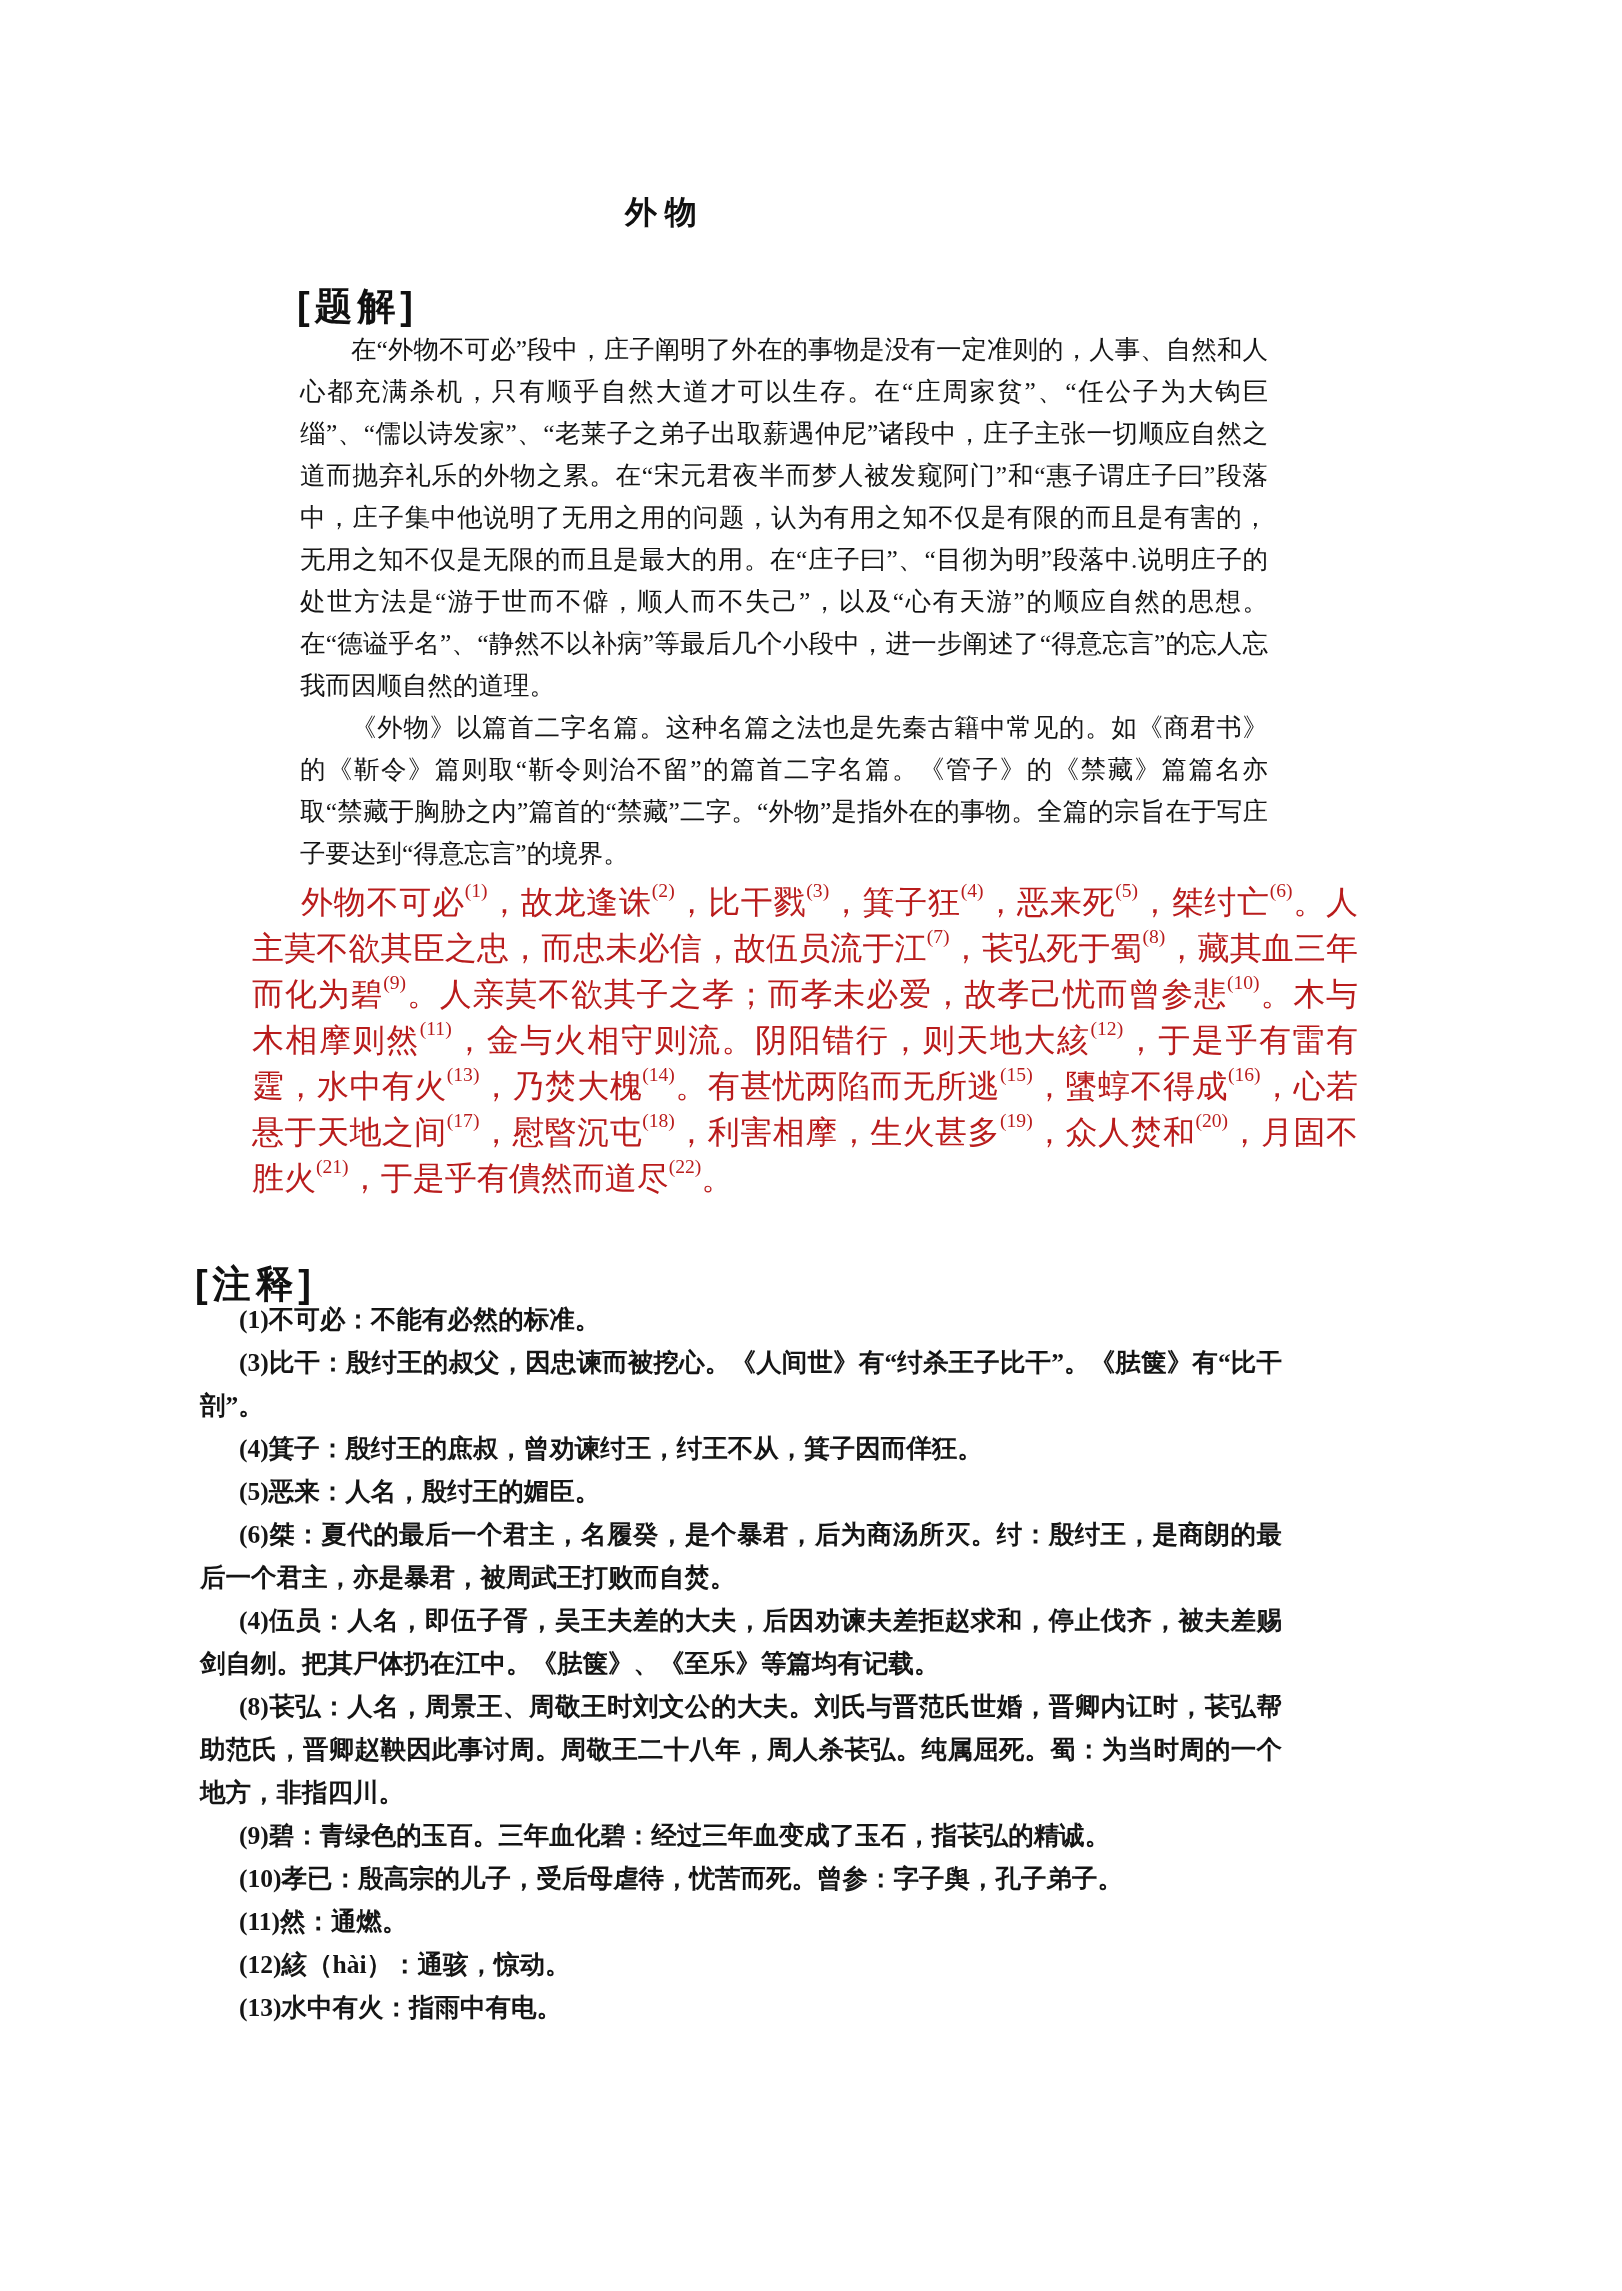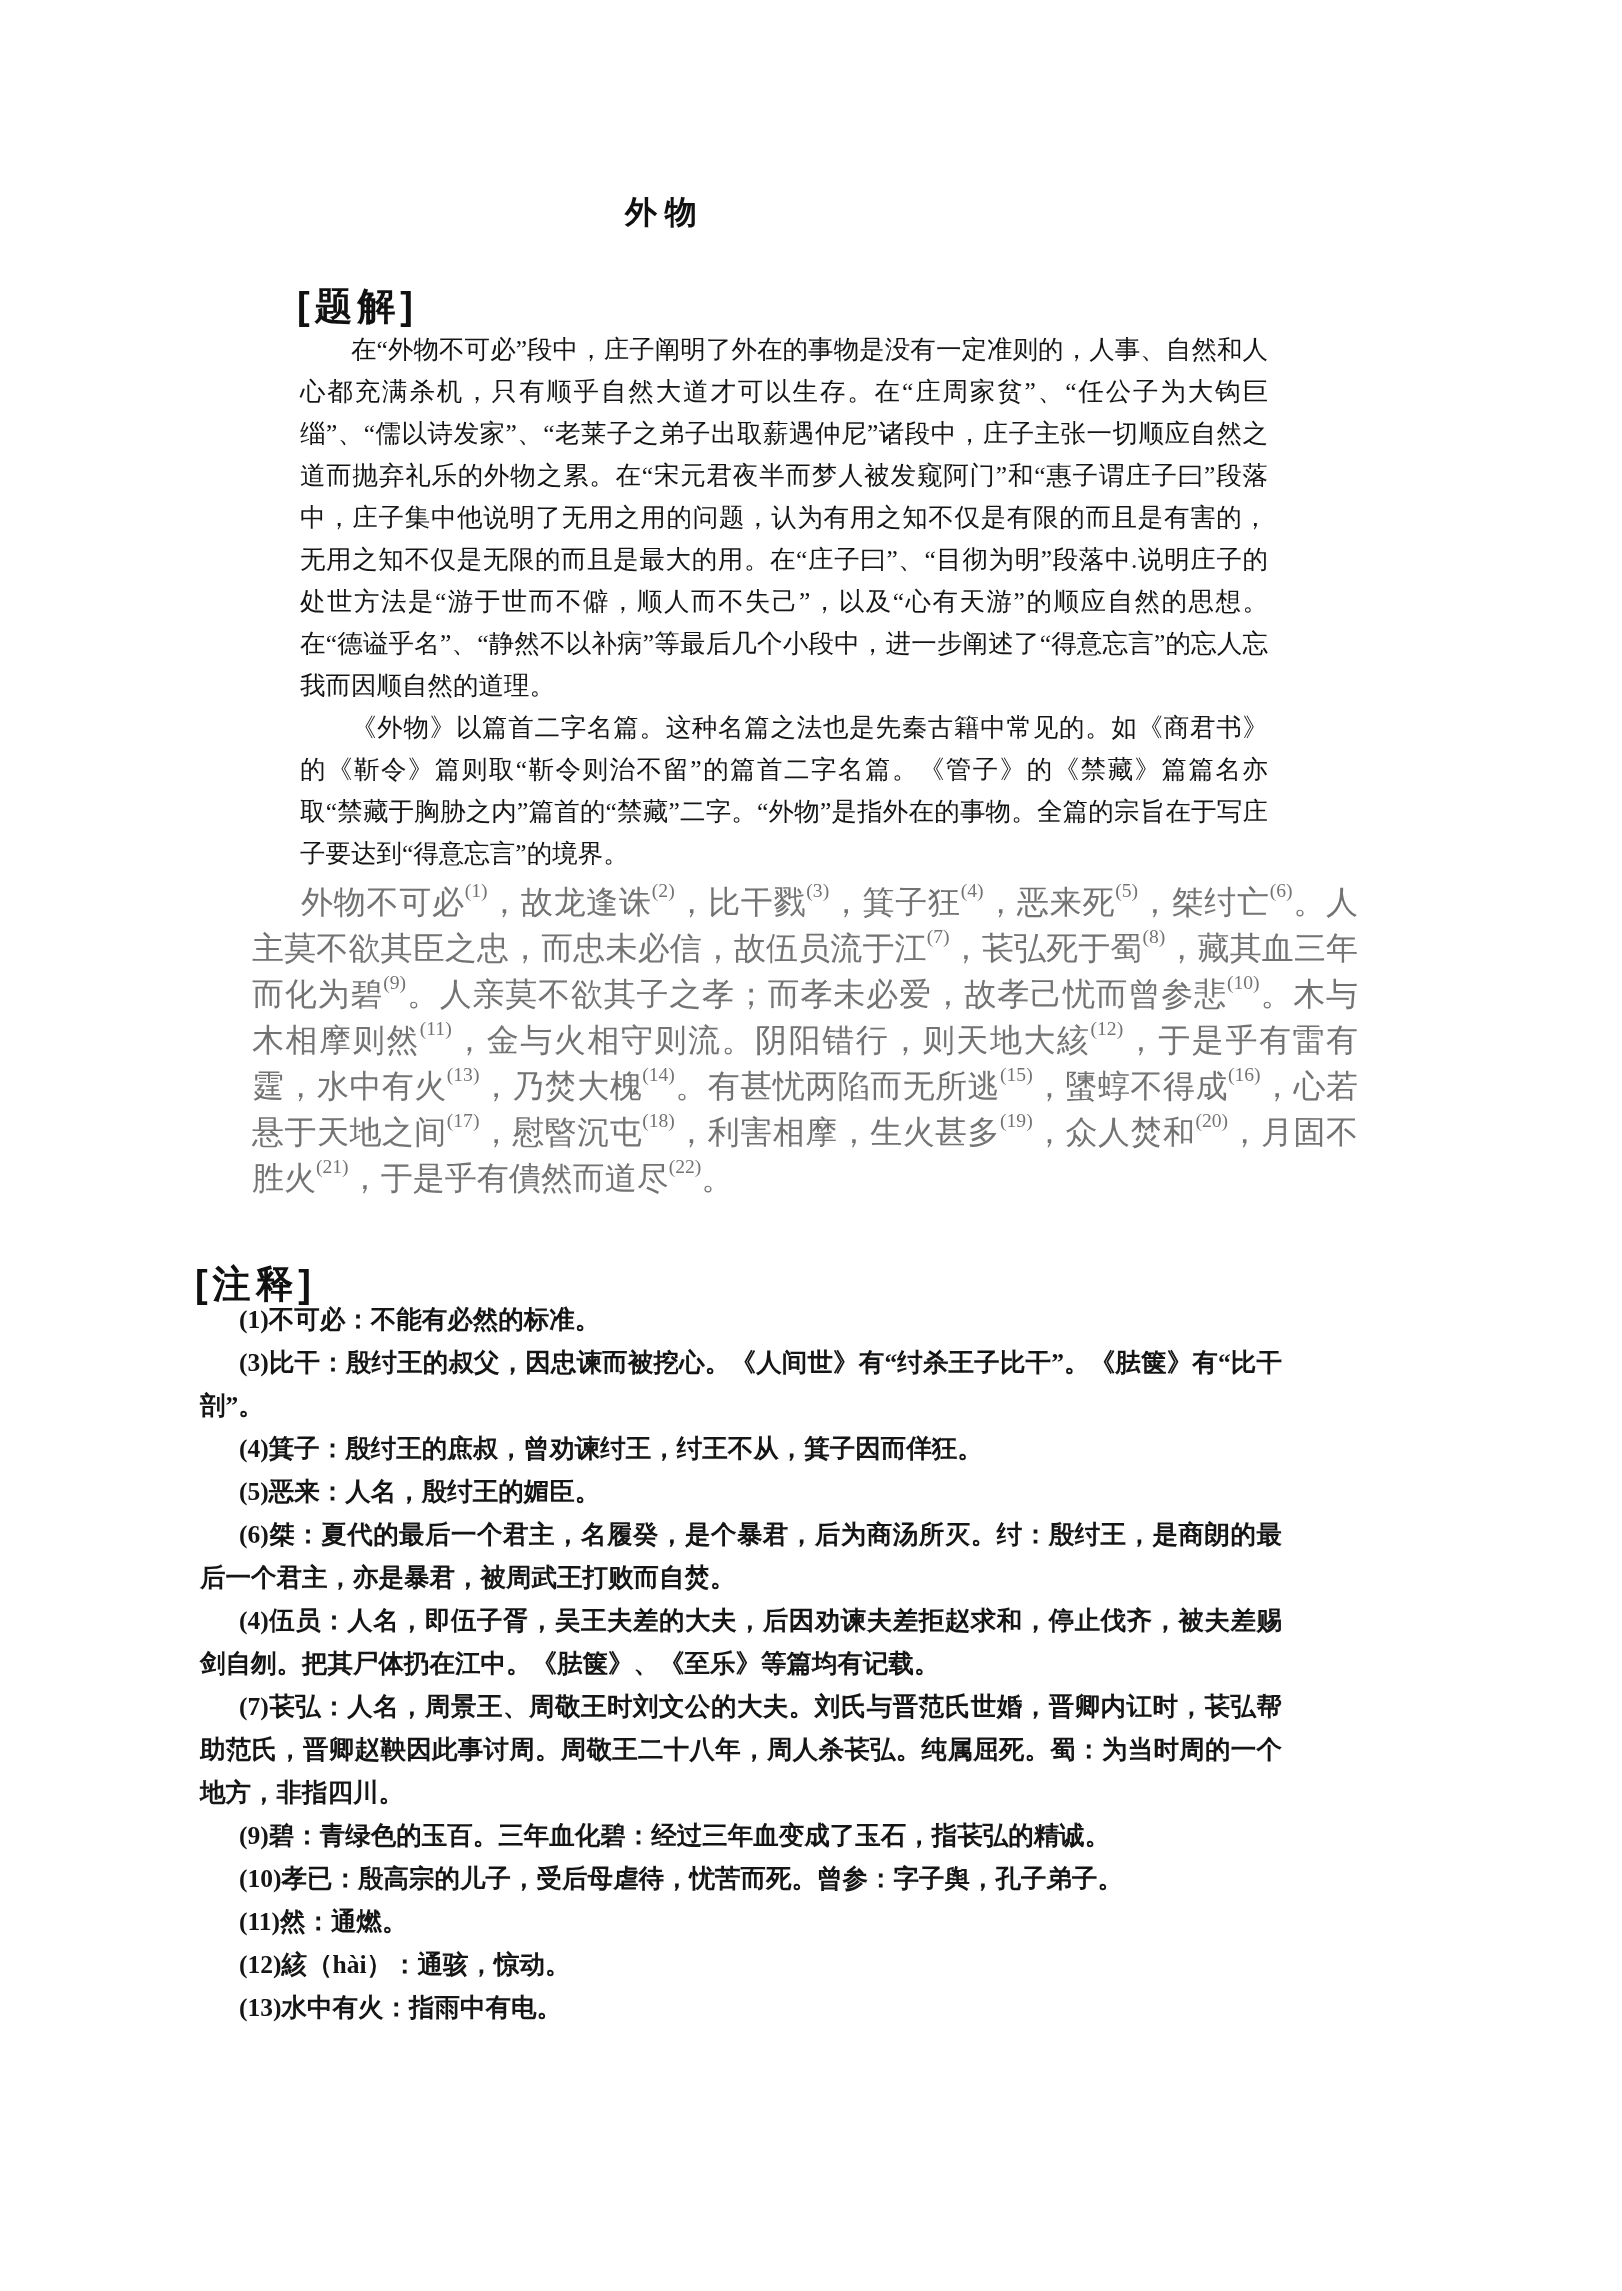--- a/index.html
+++ b/index.html
@@ -64,21 +64,21 @@
   }
   .main-text {
     position: absolute;
     top: 879px;
     left: 252px;
     width: 1106px;
     font-size: 32px;
     line-height: 46px;
     text-align: justify;
     text-indent: 49px;
-    color: #737373;
+    color: #b91c1c;
   }
   .note-ref {
     font-size: 19.6px;
     line-height: 0;
     position: relative;
     top: -3.9px;
     letter-spacing: 0;
   }
   .notes {
     position: absolute;
@@ -113,21 +113,21 @@
 
   <h2 class="section-heading zhushi-heading">[注释]</h2>
 
   <div class="notes" id="notes">
       <p class="note">(1)不可必：不能有必然的标准。</p>
       <p class="note">(3)比干：殷纣王的叔父，因忠谏而被挖心。《人间世》有“纣杀王子比干”。《胠箧》有“比干剖”。</p>
       <p class="note">(4)箕子：殷纣王的庶叔，曾劝谏纣王，纣王不从，箕子因而佯狂。</p>
       <p class="note">(5)恶来：人名，殷纣王的媚臣。</p>
       <p class="note">(6)桀：夏代的最后一个君主，名履癸，是个暴君，后为商汤所灭。纣：殷纣王，是商朗的最后一个君主，亦是暴君，被周武王打败而自焚。</p>
       <p class="note">(4)伍员：人名，即伍子胥，吴王夫差的大夫，后因劝谏夫差拒赵求和，停止伐齐，被夫差赐剑自刎。把其尸体扔在江中。《胠箧》、《至乐》等篇均有记载。</p>
-      <p class="note">(7)苌弘：人名，周景王、周敬王时刘文公的大夫。刘氏与晋范氏世婚，晋卿内讧时，苌弘帮助范氏，晋卿赵鞅因此事讨周。周敬王二十八年，周人杀苌弘。纯属屈死。蜀：为当时周的一个地方，非指四川。</p>
+      <p class="note">(8)苌弘：人名，周景王、周敬王时刘文公的大夫。刘氏与晋范氏世婚，晋卿内讧时，苌弘帮助范氏，晋卿赵鞅因此事讨周。周敬王二十八年，周人杀苌弘。纯属屈死。蜀：为当时周的一个地方，非指四川。</p>
       <p class="note">(9)碧：青绿色的玉百。三年血化碧：经过三年血变成了玉石，指苌弘的精诚。</p>
       <p class="note">(10)孝已：殷高宗的儿子，受后母虐待，忧苦而死。曾参：字子舆，孔子弟子。</p>
       <p class="note">(11)然：通燃。</p>
       <p class="note">(12)絯（hài）：通骇，惊动。</p>
       <p class="note">(13)水中有火：指雨中有电。</p>
     </div>
 
 </div>
 
 

